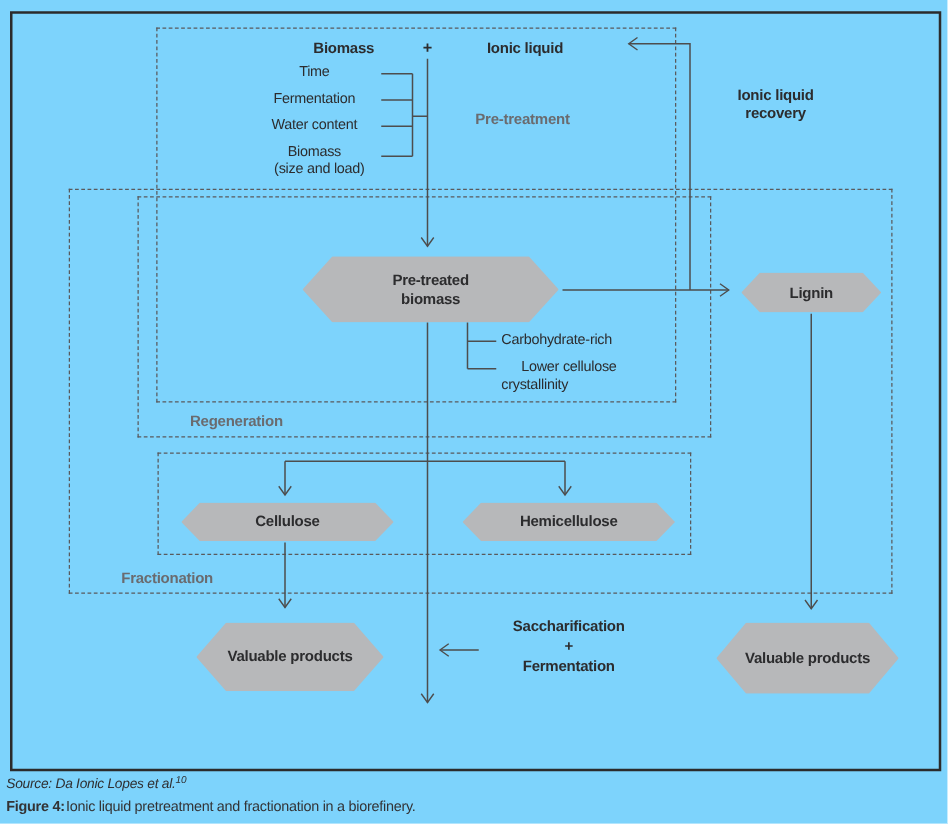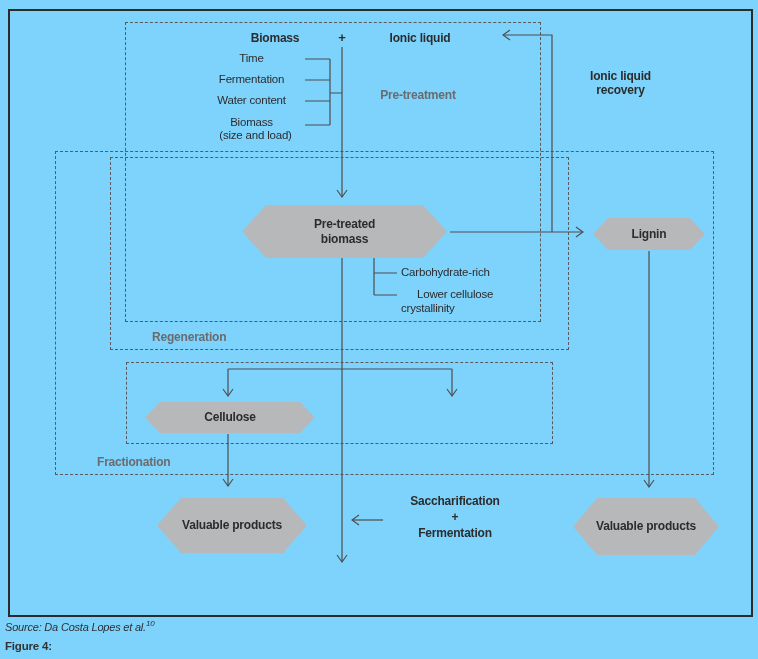--- a/index.html
+++ b/index.html
@@ -106,33 +106,35 @@
   </div>
 
   <div class="abs hex hex-pretreated">
     <div>
       <div>Pre-treated</div>
       <div>biomass</div>
     </div>
   </div>
   <div class="abs hex hex-lignin">Lignin</div>
   <div class="abs hex hex-cellulose">Cellulose</div>
+  <div class="abs hex hex-hemicellulose">Hemicellulose</div>
   <div class="abs hex hex-vp-left">Valuable products</div>
   <div class="abs hex hex-vp-right">Valuable products</div>
 
   <div class="abs ann ann-carb">Carbohydrate-rich</div>
   <div class="abs ann ann-lower1">Lower cellulose</div>
   <div class="abs ann ann-lower2">crystallinity</div>
 
   <div class="abs lbl-sacch">
     <div>Saccharification</div>
     <div>+</div>
     <div>Fermentation</div>
   </div>
 
   <div class="abs caption-source">
-    <span>Source: Da Costa Lopes et al.</span><sup>10</sup>
+    <span>Source: Da Ionic Lopes et al.</span><sup>10</sup>
   </div>
   <div class="abs caption-figure">
     <span class="flabel">Figure 4:</span>
+    <span>Ionic liquid pretreatment and fractionation in a biorefinery.</span>
   </div>
 
 </div>
 
 </body></html>

